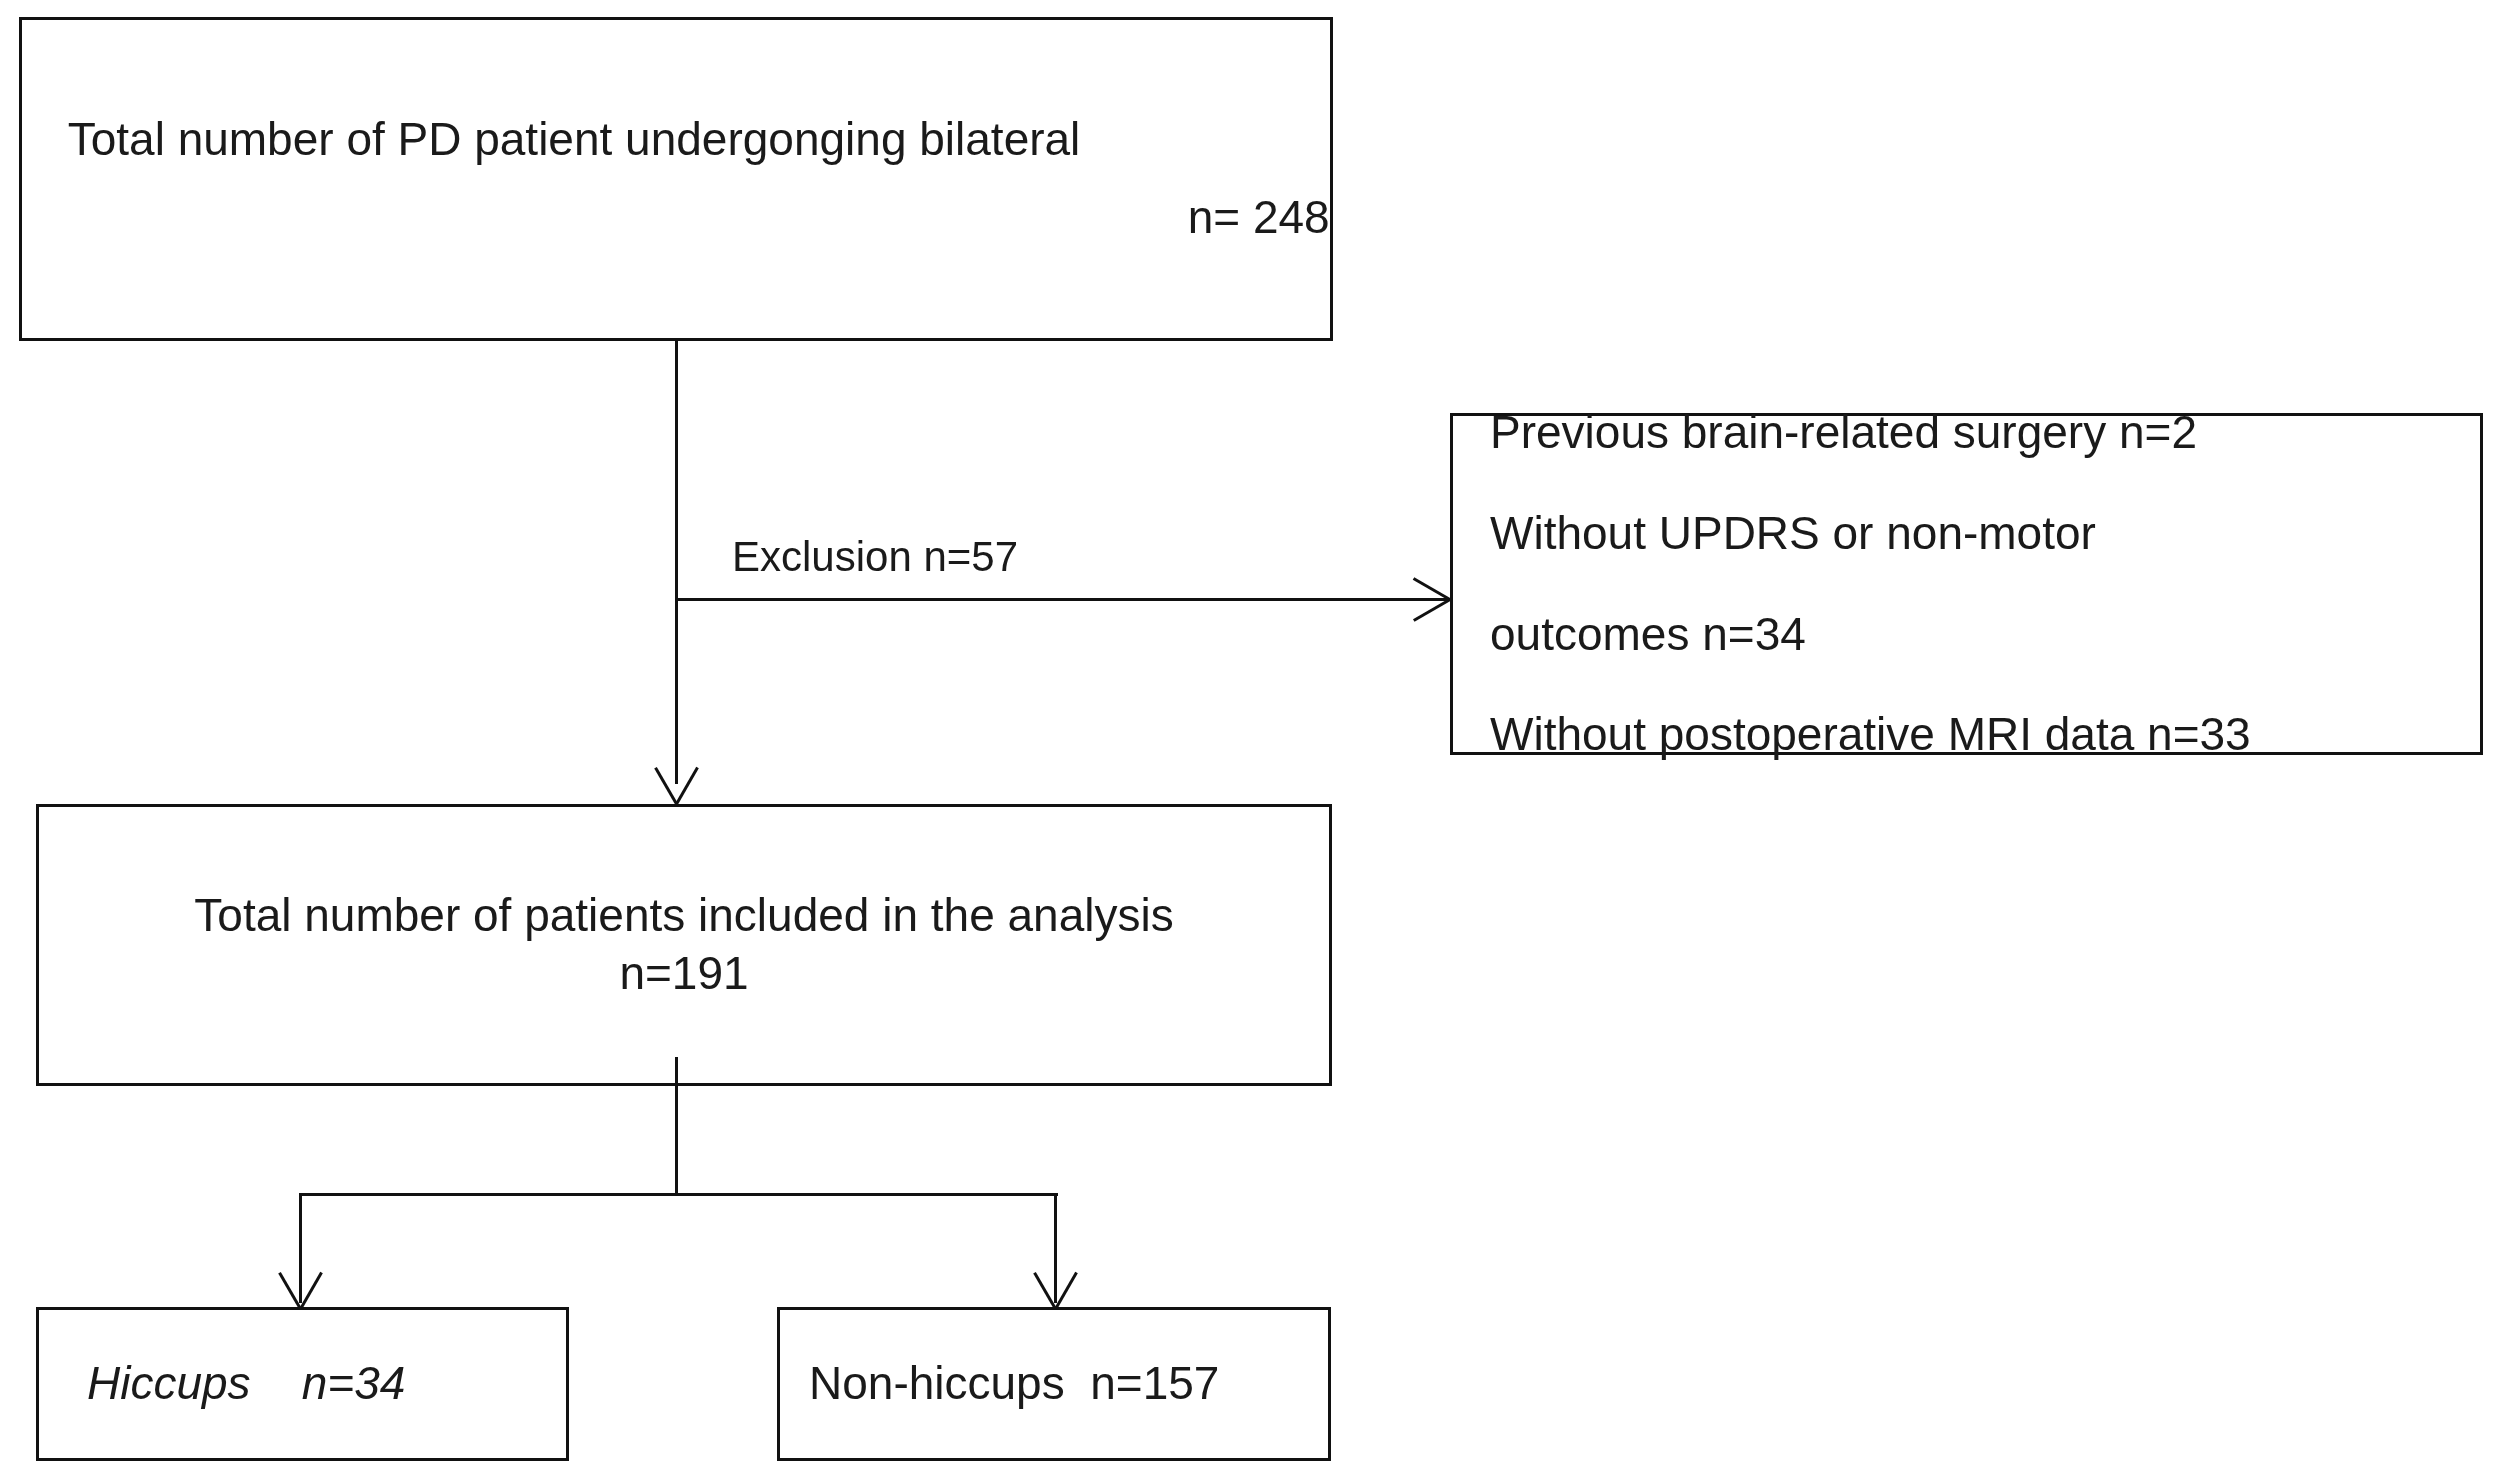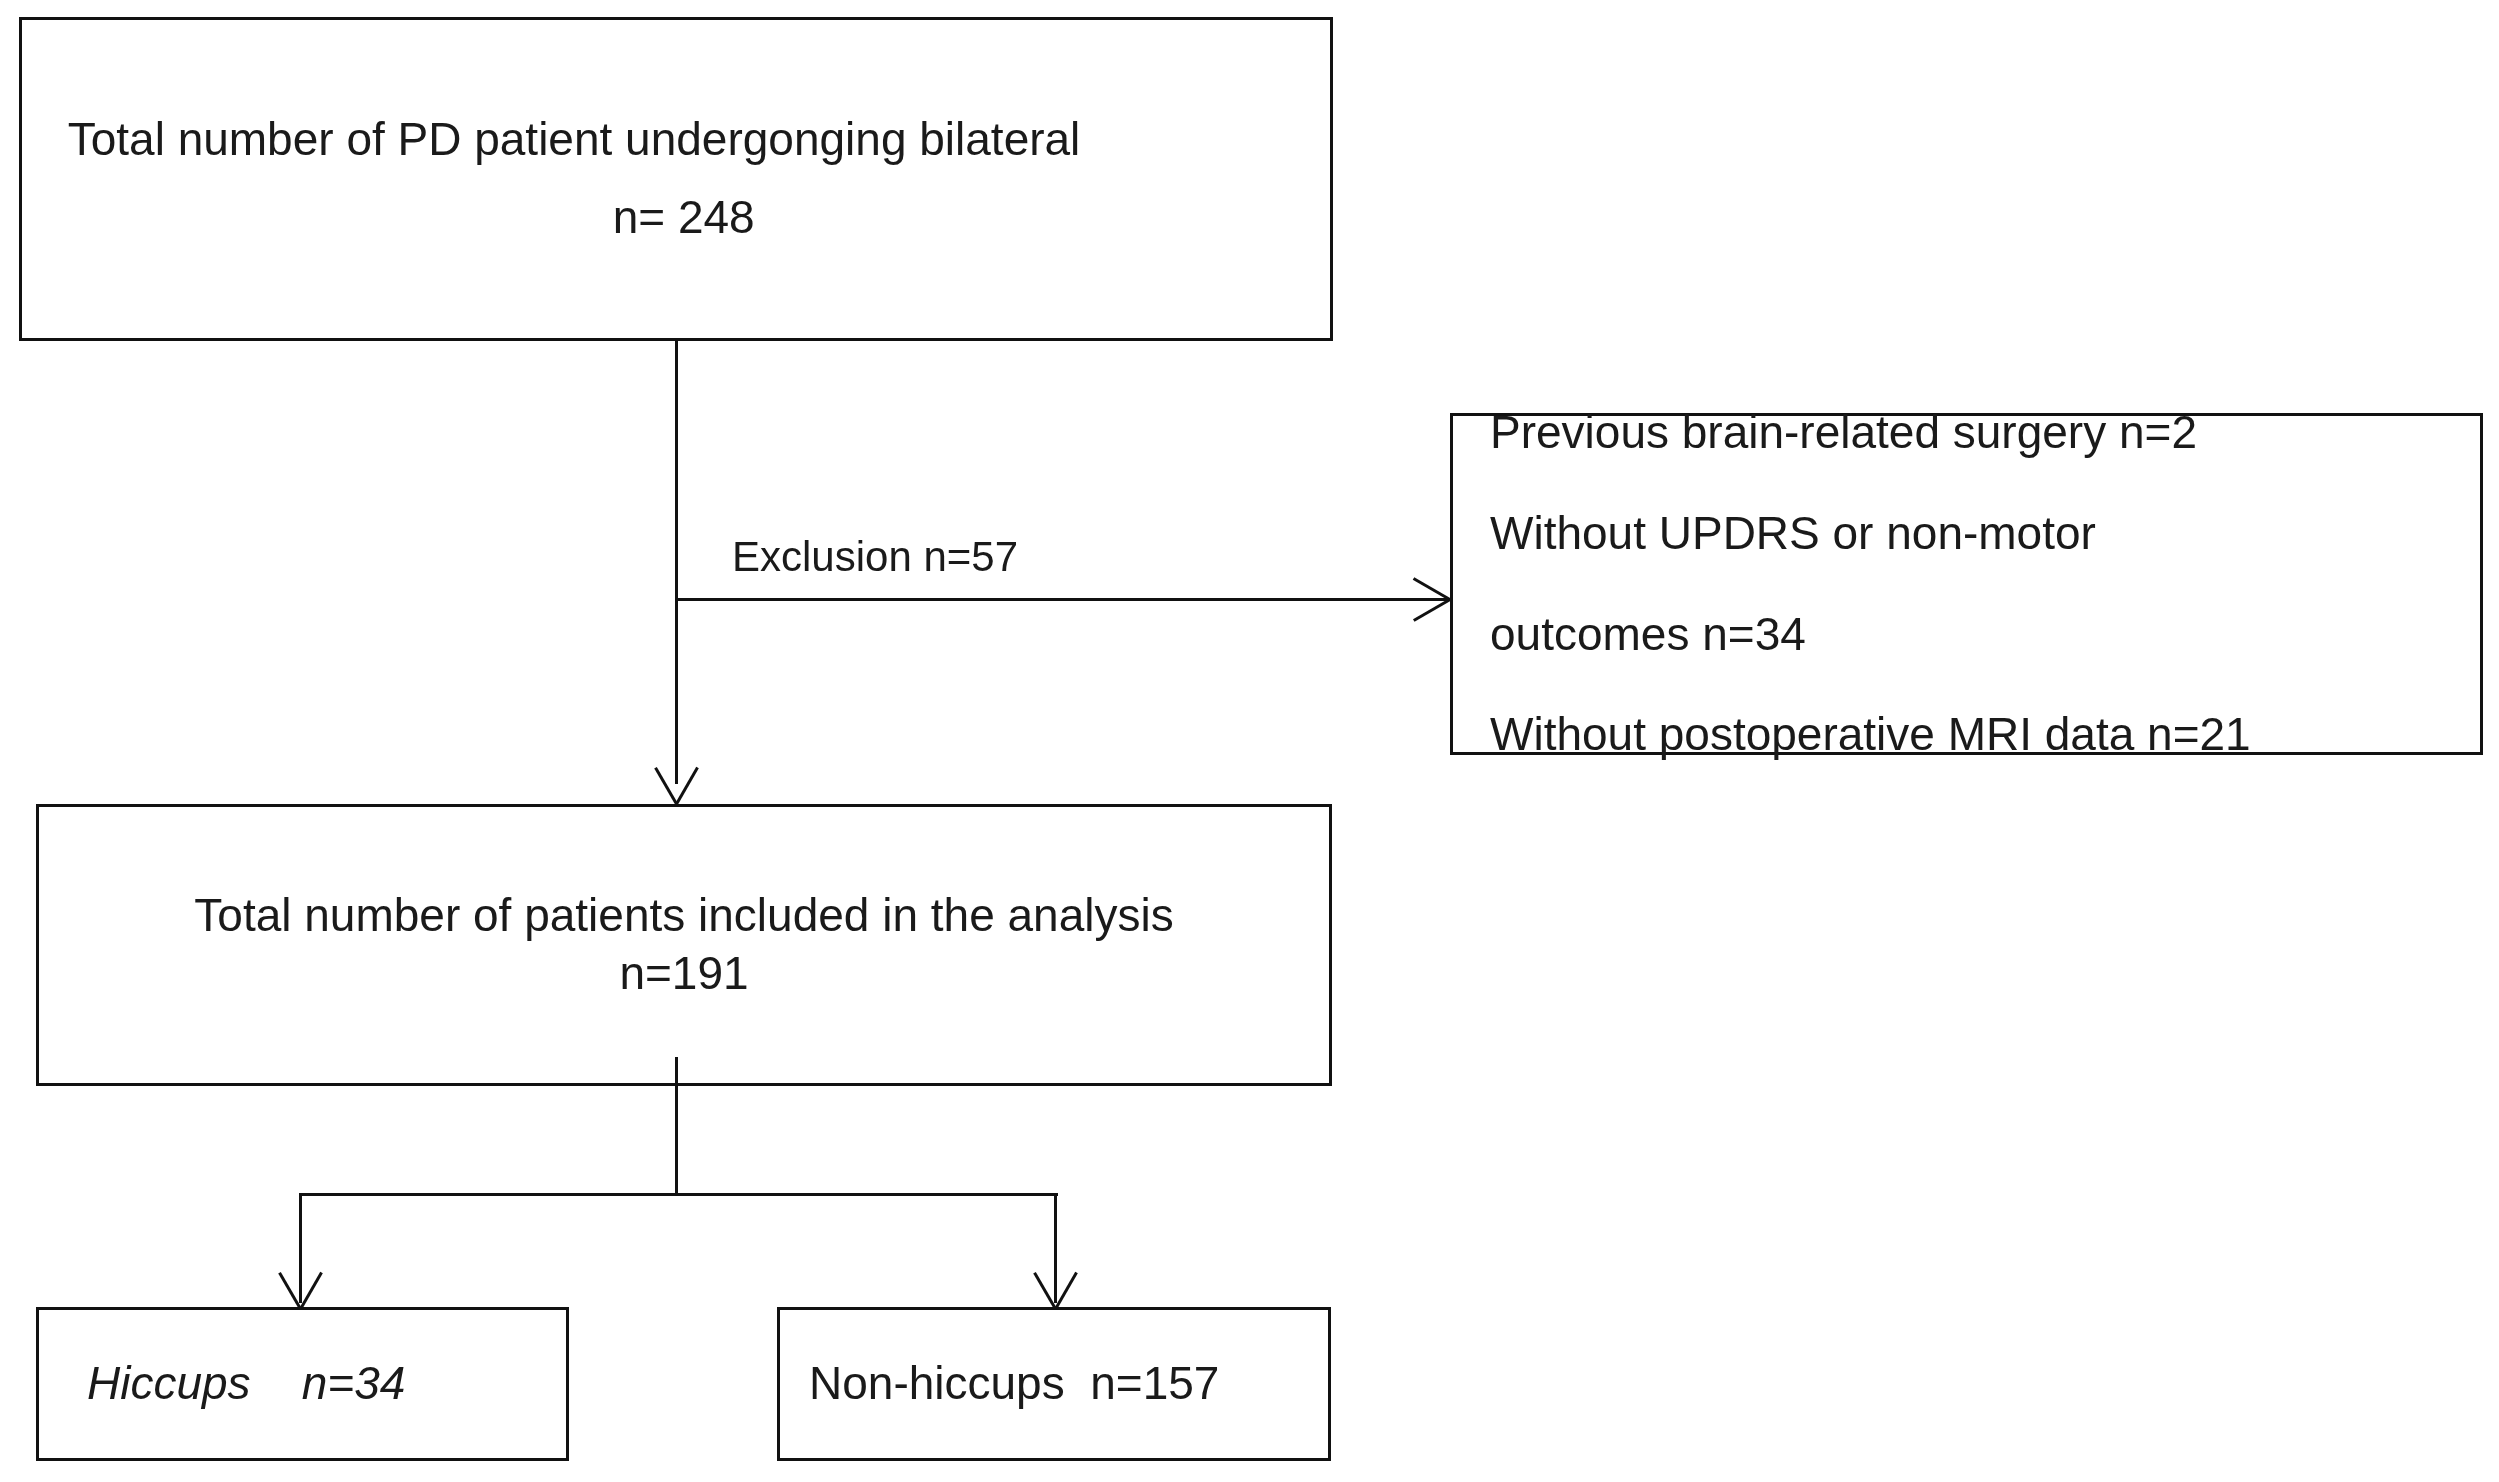--- a/index.html
+++ b/index.html
@@ -35,21 +35,21 @@
   }
   .center-line {
     text-align: center;
   }
   
   #box-total {
     left: 18.7px;  top: 17px;
     width: 1314px; height: 324px; gap: 20px;
   }
   #box-total .box-line { padding-left: 46px; }
-  #box-total .center-line { padding-left: 16px; }
+  #box-total .center-line { padding-left: 16px; text-align: right; }
 
   #box-exclusion-detail {
     left: 1450px; top: 413px;
     width: 1033px; height: 342px; gap: 43px;
   }
   #box-exclusion-detail .box-line { padding-left: 37px; }
 
   #box-included {
     left: 36px; top: 804px;
     width: 1296px; height: 282px;
@@ -137,21 +137,21 @@
   <div class="arrow-down" style="left:654px; top:765px;"></div>
 
   <div class="hline" style="left:675px; top:598px; width:777px;"></div>
   <div class="arrow-right" style="left:1411px; top:577px;"></div>
   <div class="edge-label" style="left:732px; top:533px;">Exclusion n=57</div>
 
   <div class="flow-box" id="box-exclusion-detail">
     <div class="box-line">Previous brain-related surgery n=2</div>
     <div class="box-line">Without UPDRS or non-motor</div>
     <div class="box-line">outcomes n=34</div>
-    <div class="box-line">Without postoperative MRI data n=21</div>
+    <div class="box-line">Without postoperative MRI data n=33</div>
   </div>
 
   <div class="flow-box" id="box-included">
     <div class="box-line">Total number of patients included in the analysis</div>
     <div class="box-line">n=191</div>
   </div>
 
   <div class="vline" style="left:675px; top:1057px; height:139px;"></div>
   <div class="hline" style="left:299px; top:1193px; width:759px;"></div>
 

